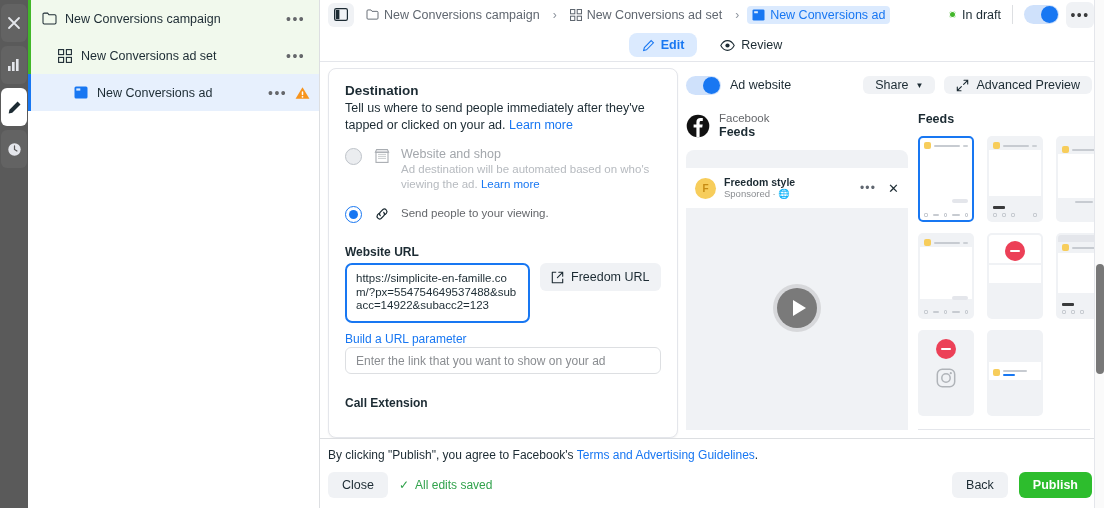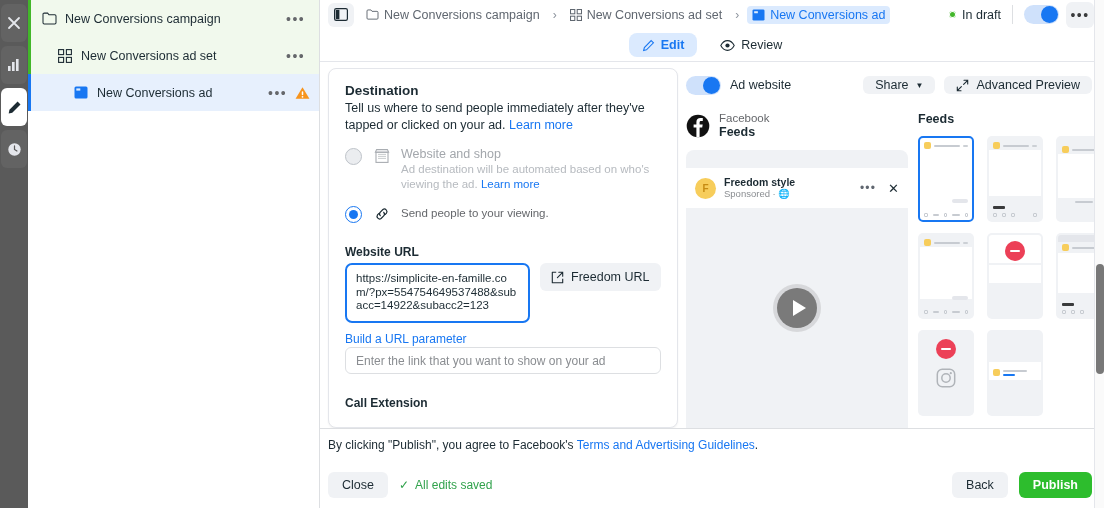--- a/index.html
+++ b/index.html
@@ -244,21 +244,21 @@
   .t-blocked::after { content:""; width:10px; height:2px; background:#fff; border-radius:1px; }
   .t-pill { height:4px; width:16px; background:#e4e6eb; border-radius:2px; }
   .grid-rule { height:1px; background:#e4e6eb; margin-top:13px; }
 
   
   .bottom {
     flex:0 0 auto; border-top:1px solid #dddfe2; background:#fff;
     padding:9px 12px 10px 8px;
   }
   .terms { font-size:12px; color:#1c2b33; }
-  .btn-row { display:flex; align-items:center; gap:11px; margin-top:20px; }
+  .btn-row { display:flex; align-items:center; gap:11px; margin-top:10px; }
   .btn {
     height:26px; padding:0 14px; border-radius:6px; font-size:12.5px;
     display:flex; align-items:center; justify-content:center; white-space:nowrap;
   }
   .btn-grey { background:#f0f2f5; color:#1c2b33; }
   .btn-green { background:#2dbd2d; color:#fff; font-weight:bold; }
   .saved { display:flex; align-items:center; gap:6px; font-size:12px; color:#31a24c; }
   .spacer { flex:1 1 auto; }
 
   

